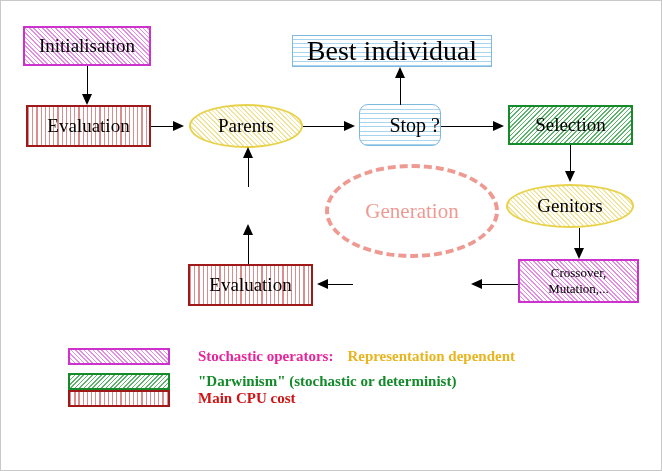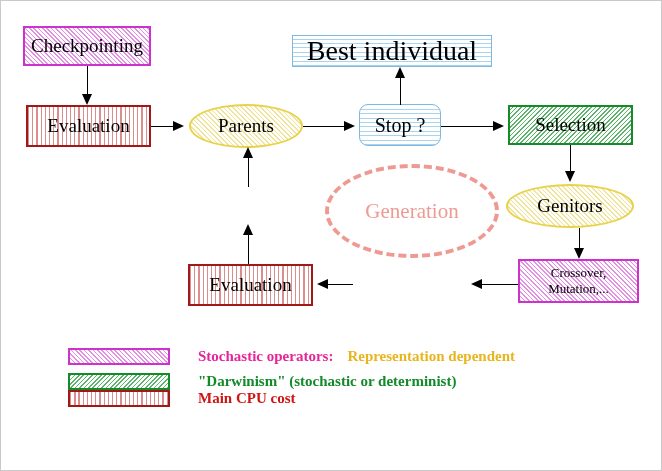--- a/index.html
+++ b/index.html
@@ -152,36 +152,36 @@
     white-space: nowrap;
   }
   .legend-text .part2 { margin-left: 14px; }
 </style>
 </head>
 <body>
 
 <div id="canvas">
 
   <div class="node fill-magenta" style="left:22px; top:25px; width:128px; height:40px; font-size:19px;">
-    <span>Checkpointing</span>
+    <span>Initialisation</span>
   </div>
 
   <div class="node fill-red" style="left:25px; top:104px; width:125px; height:42px; font-size:19px;">
     <span>Evaluation</span>
   </div>
 
   <div class="node fill-yellow ellipse" style="left:188px; top:103px; width:114px; height:44px; font-size:19px;">
     <span>Parents</span>
   </div>
 
   <div class="node fill-blue" style="left:291px; top:34px; width:200px; height:32px; font-size:28px;">
     <span>Best individual</span>
   </div>
 
-  <div class="node fill-blue rounded" style="left:358px; top:103px; width:82px; height:42px; font-size:20px;">
+  <div class="node fill-blue rounded" style="left:358px; top:103px; width:82px; height:42px; font-size:20px;justify-content:flex-end;">
     <span>Stop ?</span>
   </div>
 
   <div class="node fill-green" style="left:507px; top:104px; width:125px; height:40px; font-size:19px;">
     <span>Selection</span>
   </div>
 
   <div class="node fill-yellow ellipse" style="left:505px; top:183px; width:128px; height:44px; font-size:19px;">
     <span>Genitors</span>
   </div>

